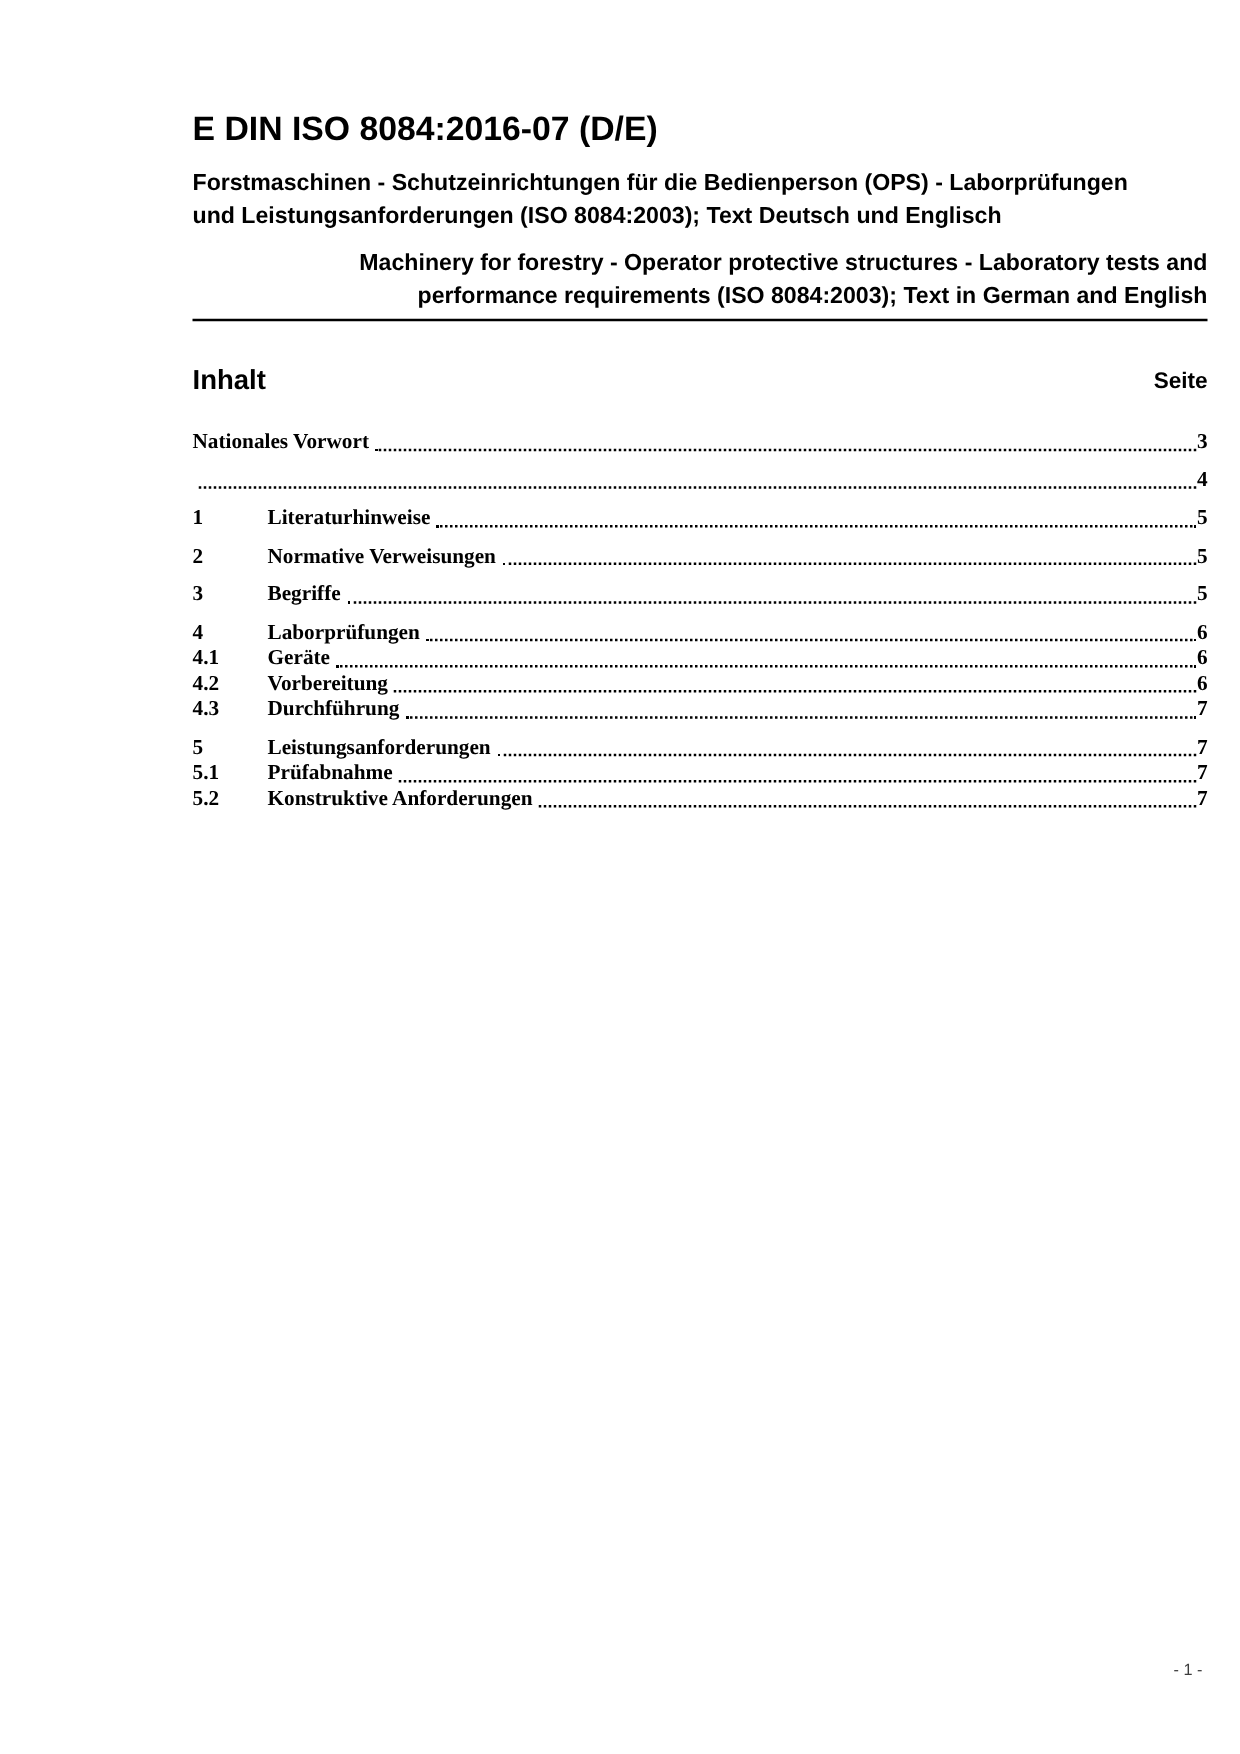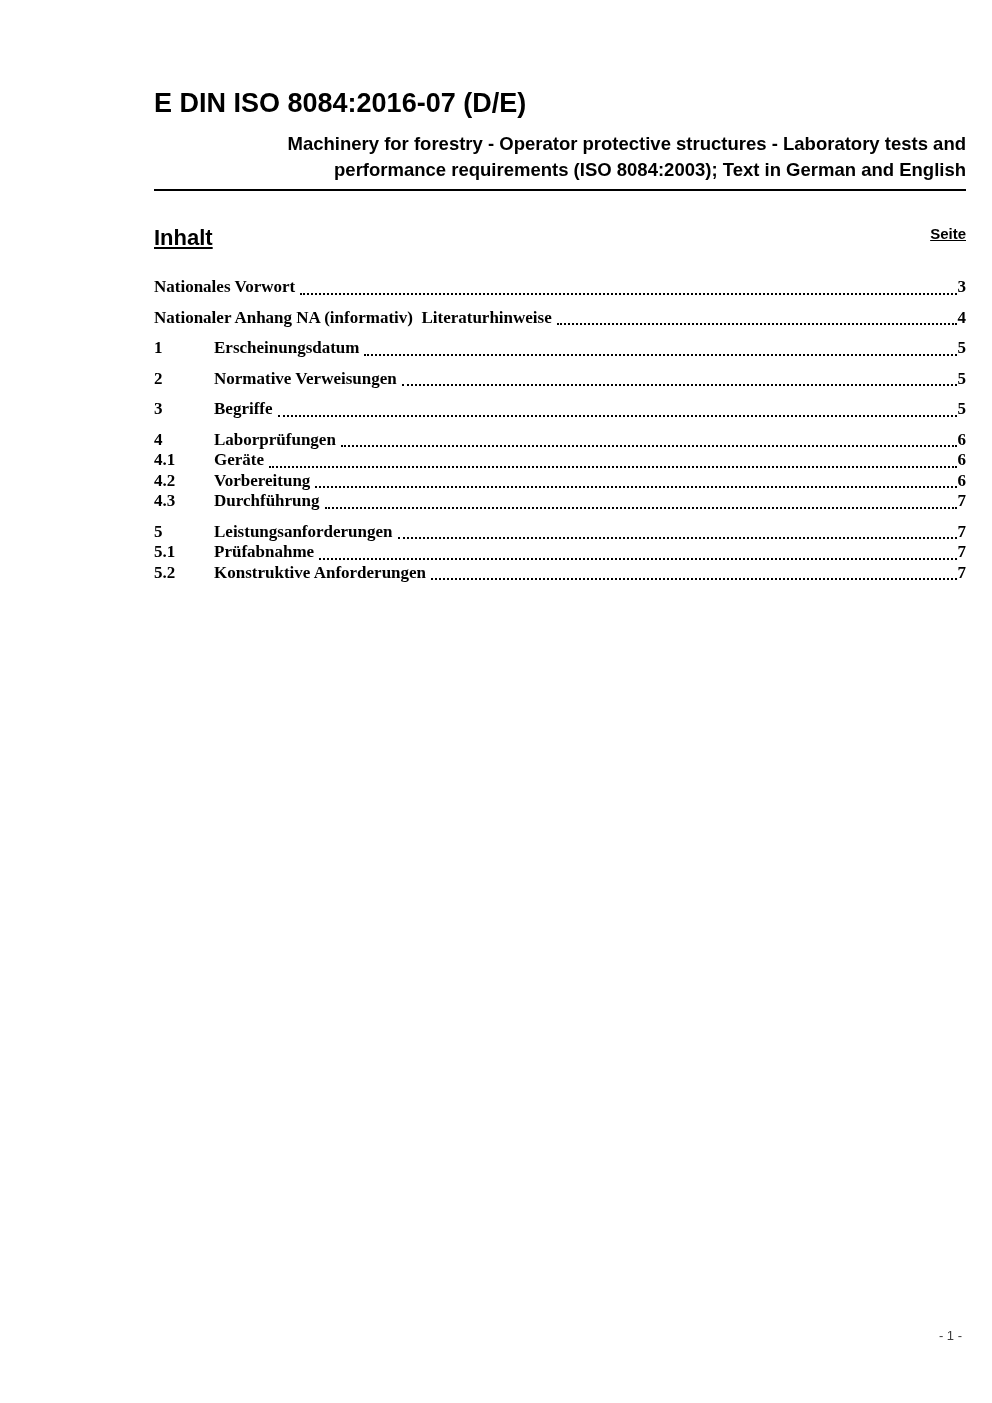--- a/index.html
+++ b/index.html
@@ -41,30 +41,29 @@
   .doc-title.en {
     margin-top: 12px;
     padding-bottom: 6px;
     border-bottom: 2px solid #000000;
     text-align: right;
   }
   .toc-header {
     margin-top: 34px;
     display: flex;
     justify-content: space-between;
-    align-items: flex-start;
-    text-decoration: underline;
+    align-items: center;
   }
   .toc-heading {
     font-size: 22px;
     line-height: 26px;
     font-weight: bold;
   }
   .toc-page-col {
-    font-size: 15px;
+    font-size: 18px;
     font-weight: bold;
   }
   .toc {
     margin-top: 26px;
     font-family: "Liberation Serif", "DejaVu Serif", serif;
     font-weight: bold;
     font-size: 17px;
   }
   .toc-row {
     display: flex;
@@ -93,47 +92,48 @@
   }
 </style>
 </head>
 <body>
 
 <div class="page">
   <div class="content">
 
     <h1 class="doc-designation">E DIN ISO 8084:2016-07 (D/E)</h1>
 
+    <div class="doc-title de">Forstmaschinen - Schutzeinrichtungen für die Bedienperson (OPS) - Laborprüfungen
+und Leistungsanforderungen (ISO 8084:2003); Text Deutsch und Englisch</div>
     <div class="doc-title en">Machinery for forestry - Operator protective structures - Laboratory tests and
 performance requirements (ISO 8084:2003); Text in German and English</div>
 
     <div class="toc-header">
       <span class="toc-heading">Inhalt</span>
       <span class="toc-page-col">Seite</span>
     </div>
 
     <div class="toc">
 
       <div class="toc-row nonum">
 
         <span class="toc-label">Nationales Vorwort</span>
         <span class="toc-dots"></span>
         <span class="toc-page">3</span>
       </div>
 
       <div class="toc-row nonum group">
 
-        <span class="toc-label">Nationaler Anhang NA (informativ)  Literaturhinweise</span>
         <span class="toc-dots"></span>
         <span class="toc-page">4</span>
       </div>
 
       <div class="toc-row group">
         <span class="toc-num">1</span>
-        <span class="toc-label">Erscheinungsdatum</span>
+        <span class="toc-label">Literaturhinweise</span>
         <span class="toc-dots"></span>
         <span class="toc-page">5</span>
       </div>
 
       <div class="toc-row group">
         <span class="toc-num">2</span>
         <span class="toc-label">Normative Verweisungen</span>
         <span class="toc-dots"></span>
         <span class="toc-page">5</span>
       </div>

